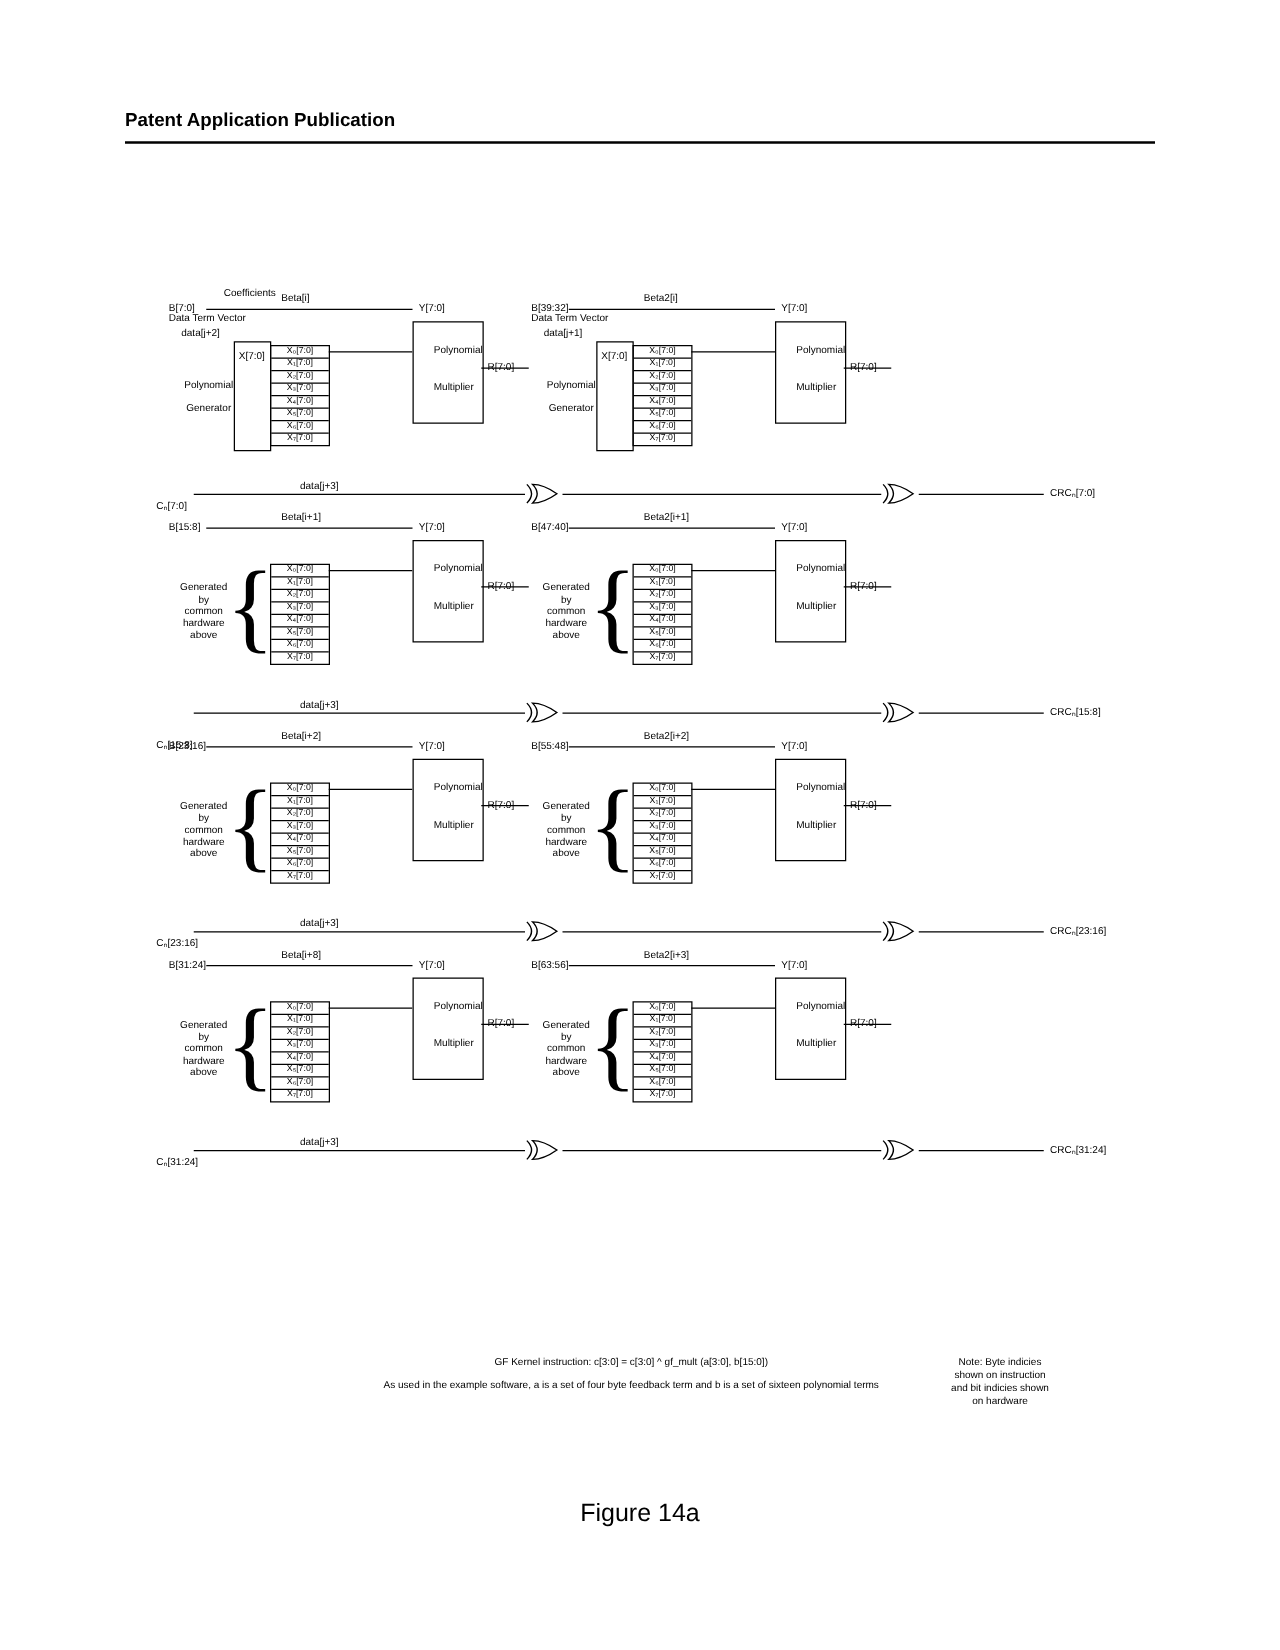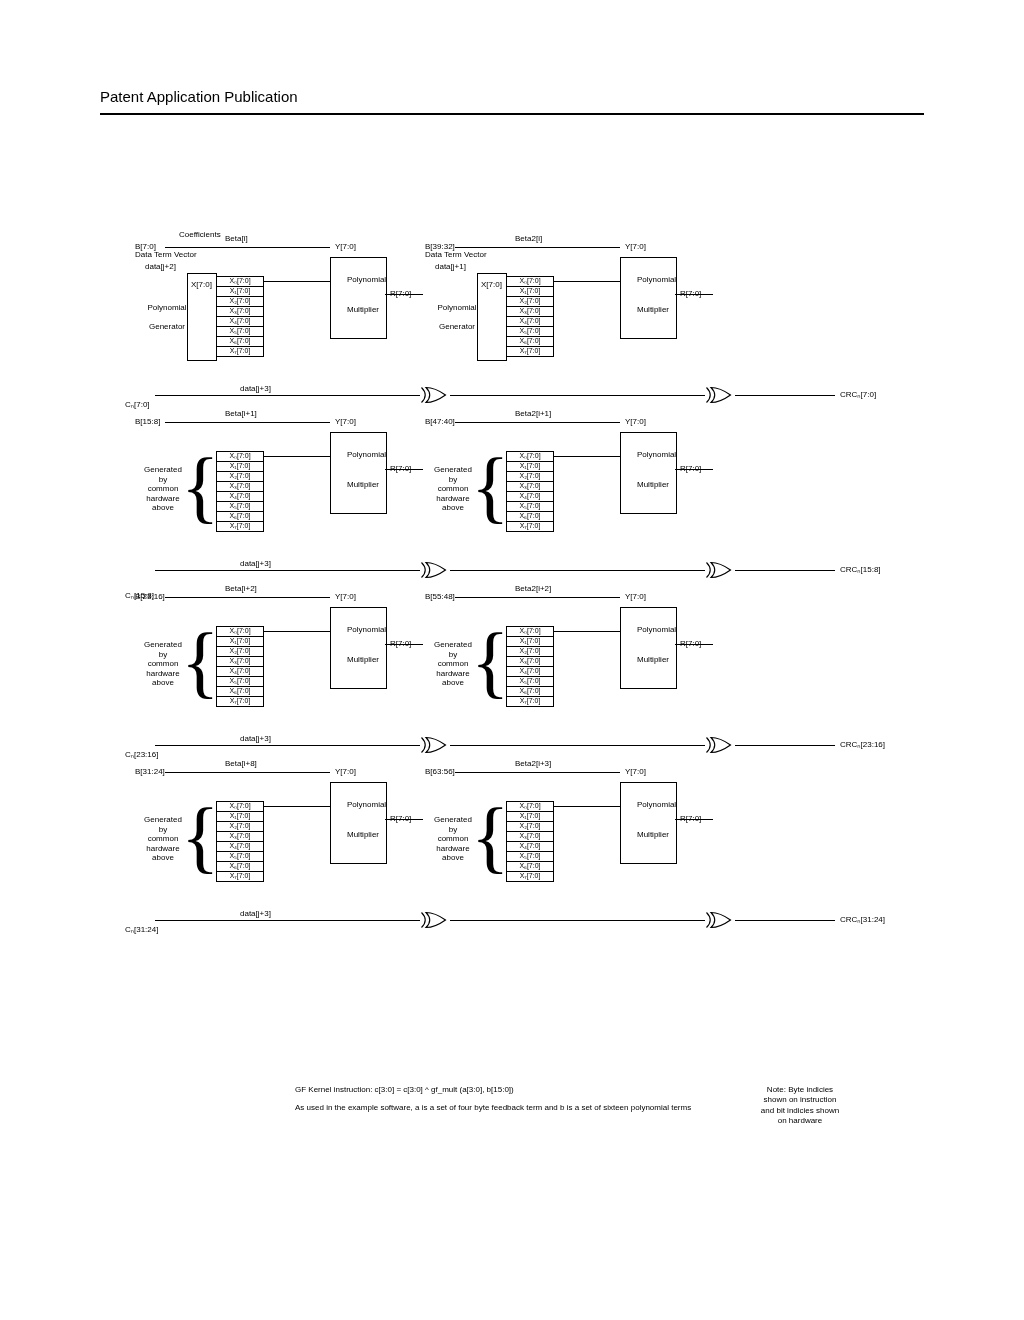--- a/index.html
+++ b/index.html
@@ -1,18 +1,18 @@
 <!DOCTYPE html>
 <html><head>
 <meta charset="utf-8">
 <style>
 body{margin:0;padding:0;background:#fff;font-family:Arial,Helvetica,sans-serif;color:#000;width:1024px}
 .page{position:relative;width:1024px;height:1320px}
 .header{position:absolute;top:88px;left:0;right:0;padding:0 100px;display:flex;justify-content:space-between;align-items:baseline;font-size:15px;font-weight:bold}
-.header-left{font-weight:normal}
+.header-left{font-weight:bold}
 .header-right{display:flex;gap:22px}
 .header-line{position:absolute;top:113px;left:100px;right:100px;height:2px;background:#000}
 
 .diagram{position:absolute;top:245px;left:135px;width:760px}
 
 .row{position:relative;height:175px;width:760px}
 
 .unit{position:absolute;width:290px;height:175px}
 .unit.left{left:0}
 .unit.right{left:290px}
@@ -29,21 +29,21 @@
 
 .xor{position:absolute;width:30px;height:18px}
 .xor svg{width:30px;height:18px}
 
 .brace{position:absolute;font-size:80px;line-height:0.9;font-family:serif}
 
 .xor-row{position:absolute;height:18px;width:760px}
 
 .fig-caption{position:absolute;top:1200px;left:0;right:0;text-align:center;font-size:20px}
 
-.footer-text{position:absolute;font-size:8px;line-height:1.3}
+.footer-text{position:absolute;font-size:8px;text-align:center;line-height:1.3}
 .footer-main{top:1085px;left:295px;width:420px}
 .footer-note{top:1085px;left:760px;width:80px;text-align:center}
 
 .hline{position:absolute;height:1px;background:#000}
 </style>
 </head>
 <body>
 
 <div class="page">
 
@@ -330,13 +330,14 @@
   </div>
 
   <div class="footer-text footer-main">
     <div>GF Kernel instruction: c[3:0] = c[3:0] ^ gf_mult (a[3:0], b[15:0])</div>
     <div style="height:8px"></div>
     <div>As used in the example software, a is a set of four byte feedback term and b is a set of sixteen polynomial terms</div>
     <div style="height:8px"></div>
   </div>
   <div class="footer-text footer-note">Note: Byte indicies shown on instruction and bit indicies shown on hardware</div>
 
+  <div class="fig-caption">Figure  14a</div>
 </div>
 
 </body></html>

